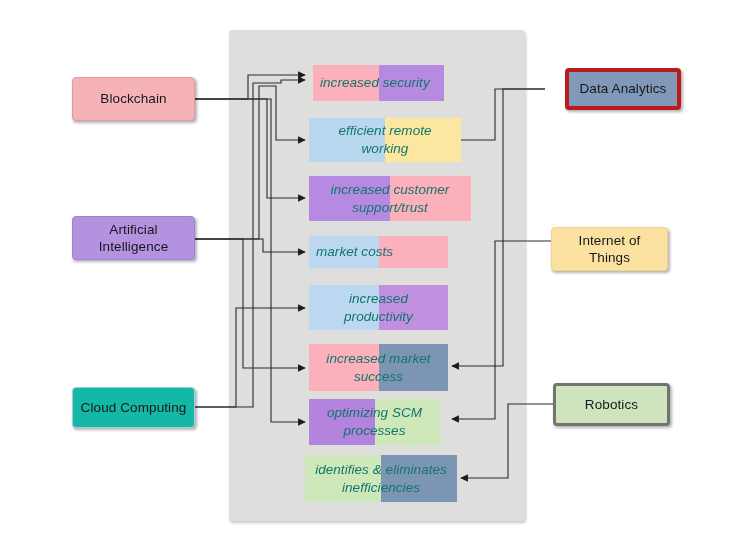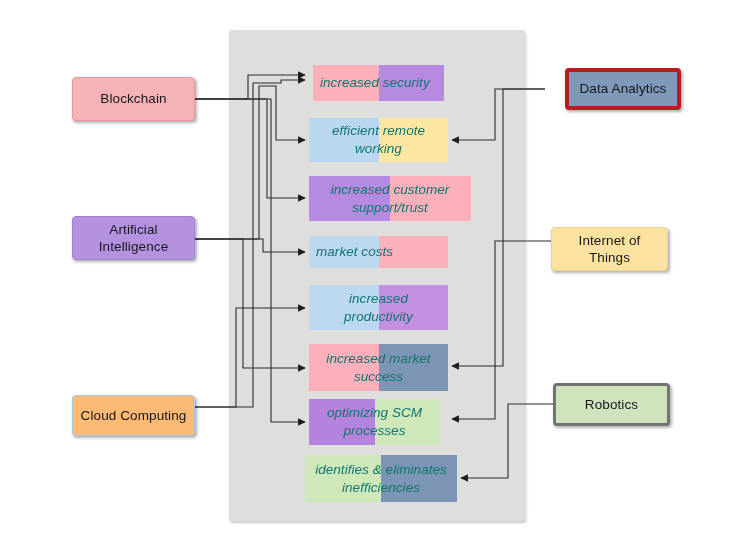--- a/index.html
+++ b/index.html
@@ -115,21 +115,21 @@
   </svg>
 
   <div class="node" style="left:72px; top:77px; width:123px; height:44px; background:#f6b3b7; border:1px solid #e59aa0;">
     <span>Blockchain</span>
   </div>
 
   <div class="node" style="left:72px; top:216px; width:123px; height:44px; background:#b492e0; border:1px solid #a27fd4;">
     <span>Artificial Intelligence</span>
   </div>
 
-  <div class="node" style="left:72px; top:387px; width:123px; height:41px; background:#fdba74; border:1px solid #a9c7e3;margin-top:8px;">
+  <div class="node" style="left:72px; top:387px; width:123px; height:41px; background:#14b8a6; border:1px solid #a9c7e3;">
     <span>Cloud Computing</span>
   </div>
 
   <div class="node" style="left:545px; top:68px; width:116px; height:42px; background:#8199b8; border:4px solid #b91c1c;margin-left:20px;">
     <span>Data Analytics</span>
   </div>
 
   <div class="node" style="left:551px; top:219px; width:117px; height:44px; background:#fbe2a0; border:1px solid #efd48d;margin-top:8px;">
     <span>Internet of Things</span>
   </div>
@@ -137,21 +137,21 @@
   <div class="node" style="left:553px; top:383px; width:117px; height:43px; background:#cfe4bd; border:3px solid #737373;">
     <span>Robotics</span>
   </div>
 
   <div class="split" style="left:313px; top:65px; width:131px; height:36px;">
     <div class="half l" style="background:#fbb0bb;"></div>
     <div class="half r" style="background:#b68ae0;"></div>
     <div class="lbl">increased security</div>
   </div>
 
-  <div class="split" style="left:309px; top:118px; width:139px; height:44px;">
+  <div class="split" style="left:309px; top:118px; width:152px; height:44px;">
     <div class="half l" style="background:#b9d7ef;"></div>
     <div class="half r" style="background:#fce7a0;"></div>
     <div class="lbl">efficient remote working</div>
   </div>
 
   <div class="split" style="left:309px; top:176px; width:162px; height:45px;">
     <div class="half l" style="background:#b68ae0;"></div>
     <div class="half r" style="background:#fbb0bb;"></div>
     <div class="lbl">increased customer support/trust</div>
   </div>

